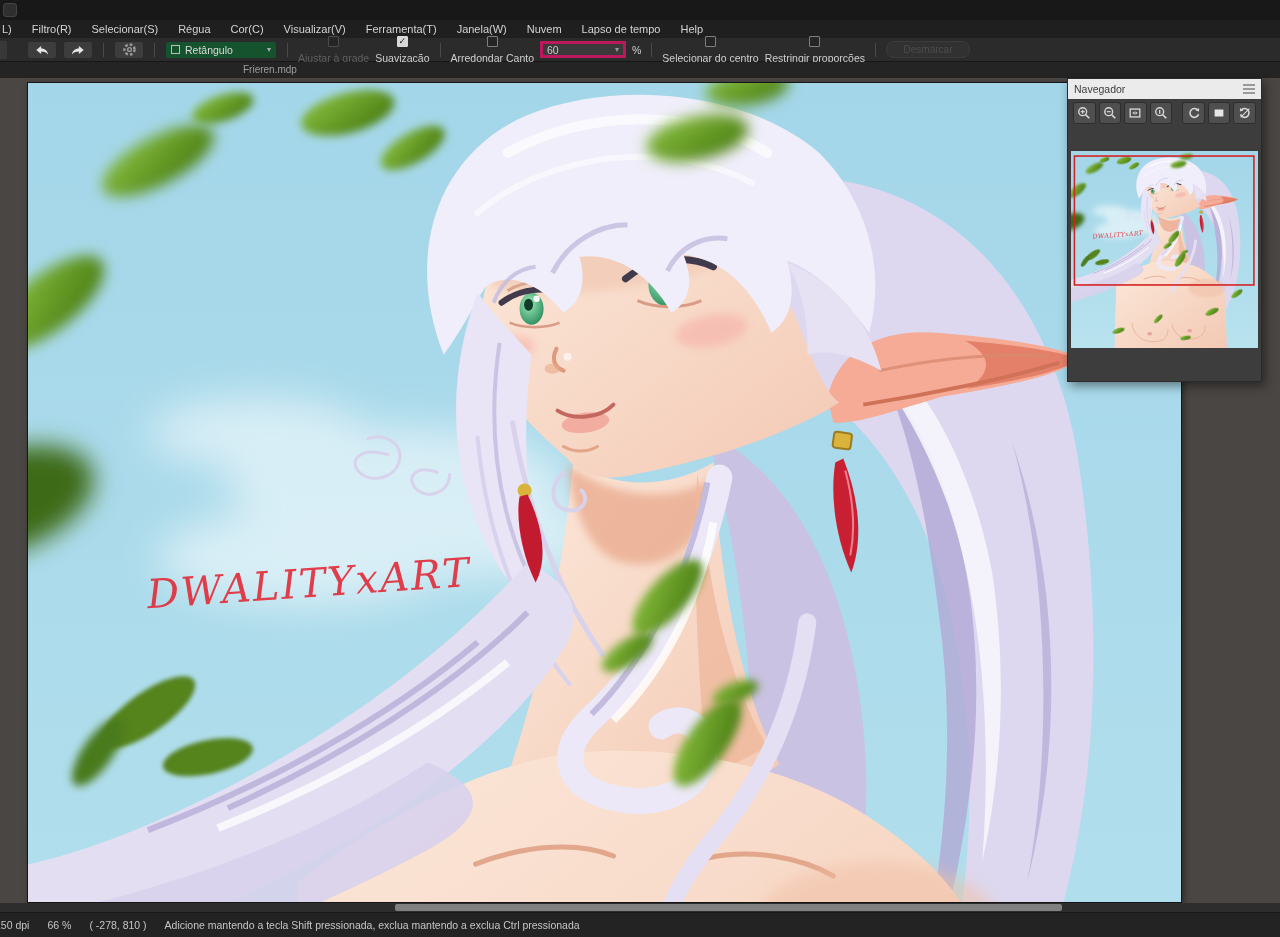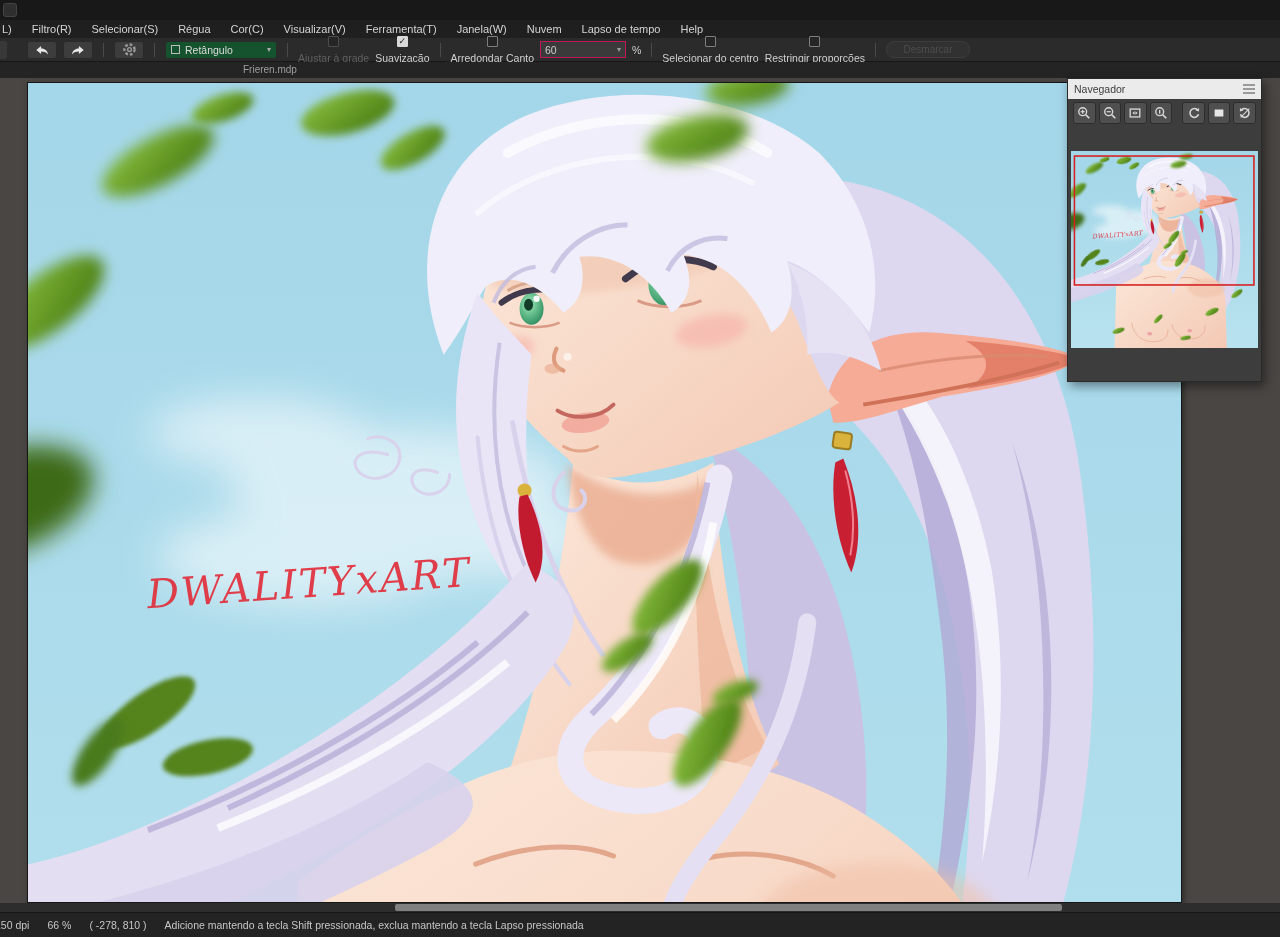--- a/index.html
+++ b/index.html
@@ -20,21 +20,21 @@
   .sep{width:1px;height:14px;background:#4a4a4a;margin:0 4px;}
   .dropdown{width:112px;height:18px;background:#14532d;border:1px solid #2a2a2a;border-radius:3px;display:flex;align-items:center;gap:5px;padding:0 5px;color:#dcdcdc;font-size:10.5px;}
   .dropdown .shape-sq{width:9px;height:9px;border:1px solid #bdbdbd;flex:none;}
   .dropdown .caret{margin-left:auto;color:#a8a8a8;font-size:8px;}
   .cb-row{display:flex;align-items:center;gap:5px;flex-direction:column;}
   .cb{width:11px;height:11px;border:1px solid #7e7e7e;background:#252525;border-radius:1px;flex:none;display:flex;align-items:center;justify-content:center;font-size:9px;color:#1c1c1c;line-height:1;}
   .cb.checked{background:#d8d8d8;border-color:#d8d8d8;}
   .cb.dim{border-color:#4c4c4c;}
   .tb-label{color:#cfcfcf;font-size:10.5px;white-space:nowrap;}
   .tb-label.dim{color:#5f5f5f;}
-  .spinbox{width:86px;height:17px;background:#3a3a3a;border:1px solid #be185d;display:flex;align-items:center;padding:0 4px;color:#cccccc;font-size:10.5px;}
+  .spinbox{width:86px;height:17px;background:#3a3a3a;border:3px solid #be185d;display:flex;align-items:center;padding:0 4px;color:#cccccc;font-size:10.5px;}
   .spinbox .caret{margin-left:auto;color:#999;font-size:8px;}
   .tb-btn-disabled{width:84px;height:17px;background:#313131;border:1px solid #3c3c3c;border-radius:8px;color:#4d4d4d;font-size:10px;display:flex;align-items:center;justify-content:center;white-space:nowrap;}
 
   .tabstrip{position:absolute;left:0;top:62px;width:1280px;height:16px;background:#242424;}
   .doc-tab{position:absolute;left:243px;top:2px;color:#9e9e9e;font-size:10px;}
 
   
   .workspace{position:absolute;left:0;top:78px;width:1280px;height:825px;background:#494643;}
   .canvas-frame{position:absolute;left:27px;top:4px;width:1155px;height:821px;border:1px solid #161616;box-shadow:2px 2px 6px rgba(0,0,0,.4);overflow:hidden;background:#a6d8e8;}
   .canvas-frame svg{display:block;}
@@ -395,16 +395,16 @@
   </div>
 
   <div class="hscroll">
     <div class="thumb"></div>
   </div>
 
   <div class="statusbar">
     <span class="dpi">150 dpi</span>
     <span>66 %</span>
     <span>( -278, 810 )</span>
-    <span>Adicione mantendo a tecla Shift pressionada, exclua mantendo a tecla Lapso pressionada</span>
+    <span>Adicione mantendo a tecla Shift pressionada, exclua mantendo a exclua Ctrl pressionada</span>
   </div>
 
 </div>
 
 </body></html>

